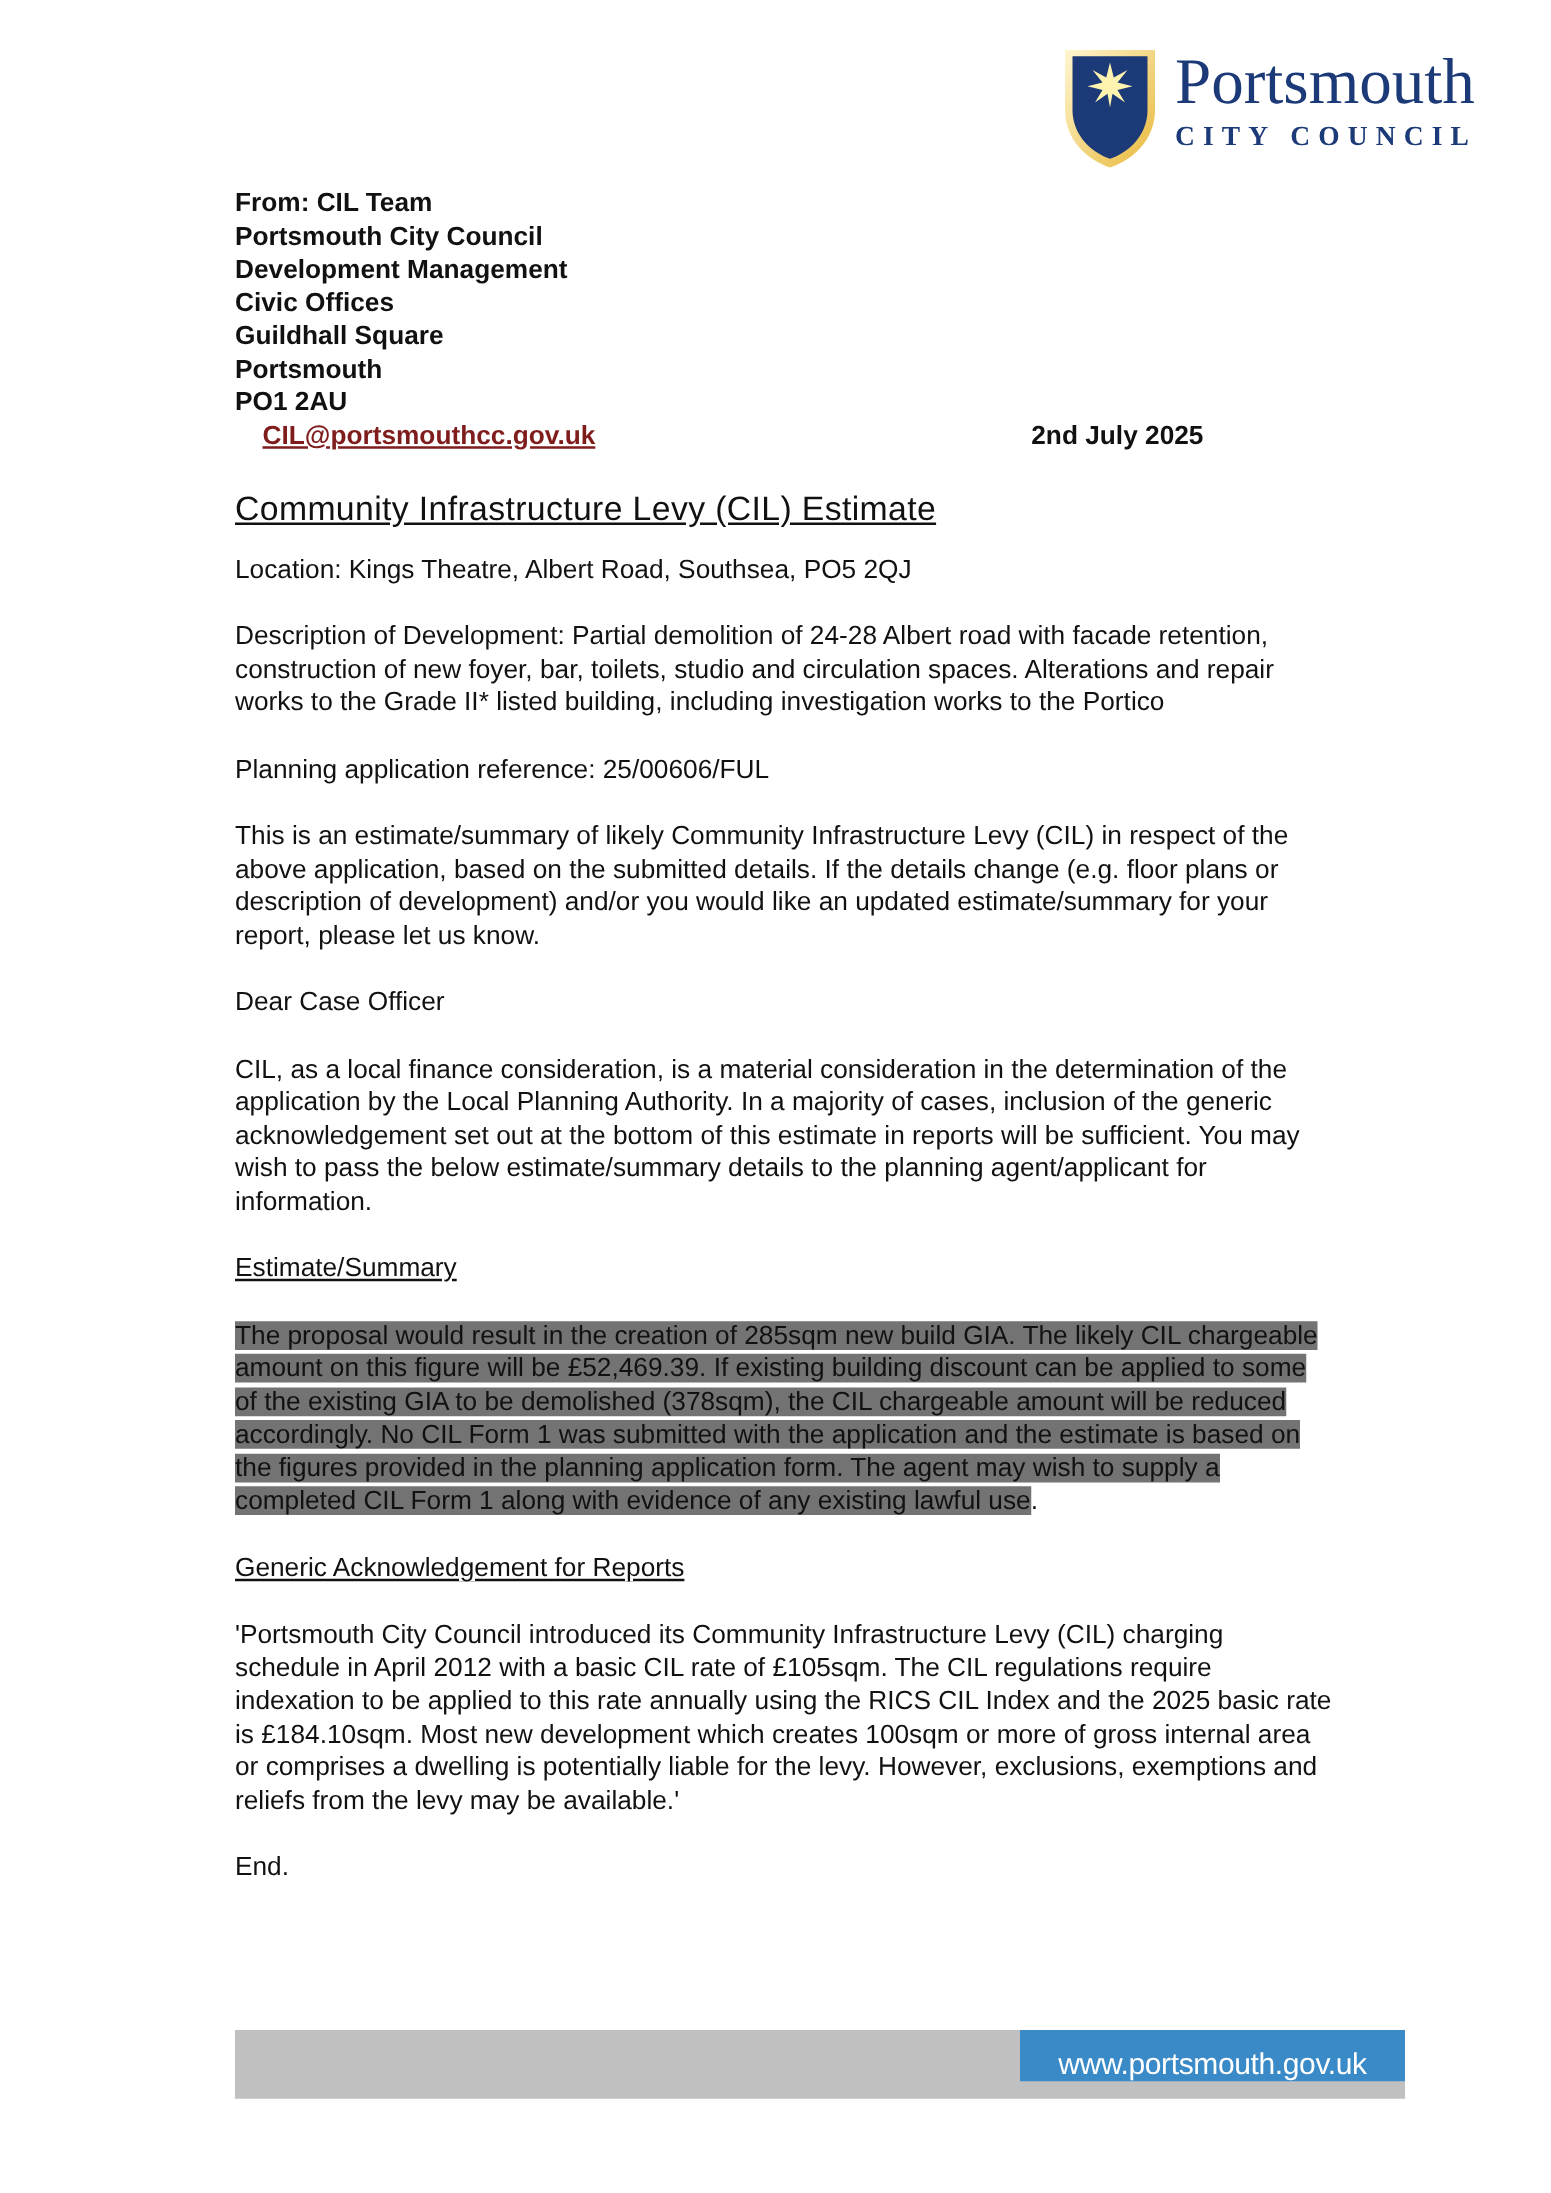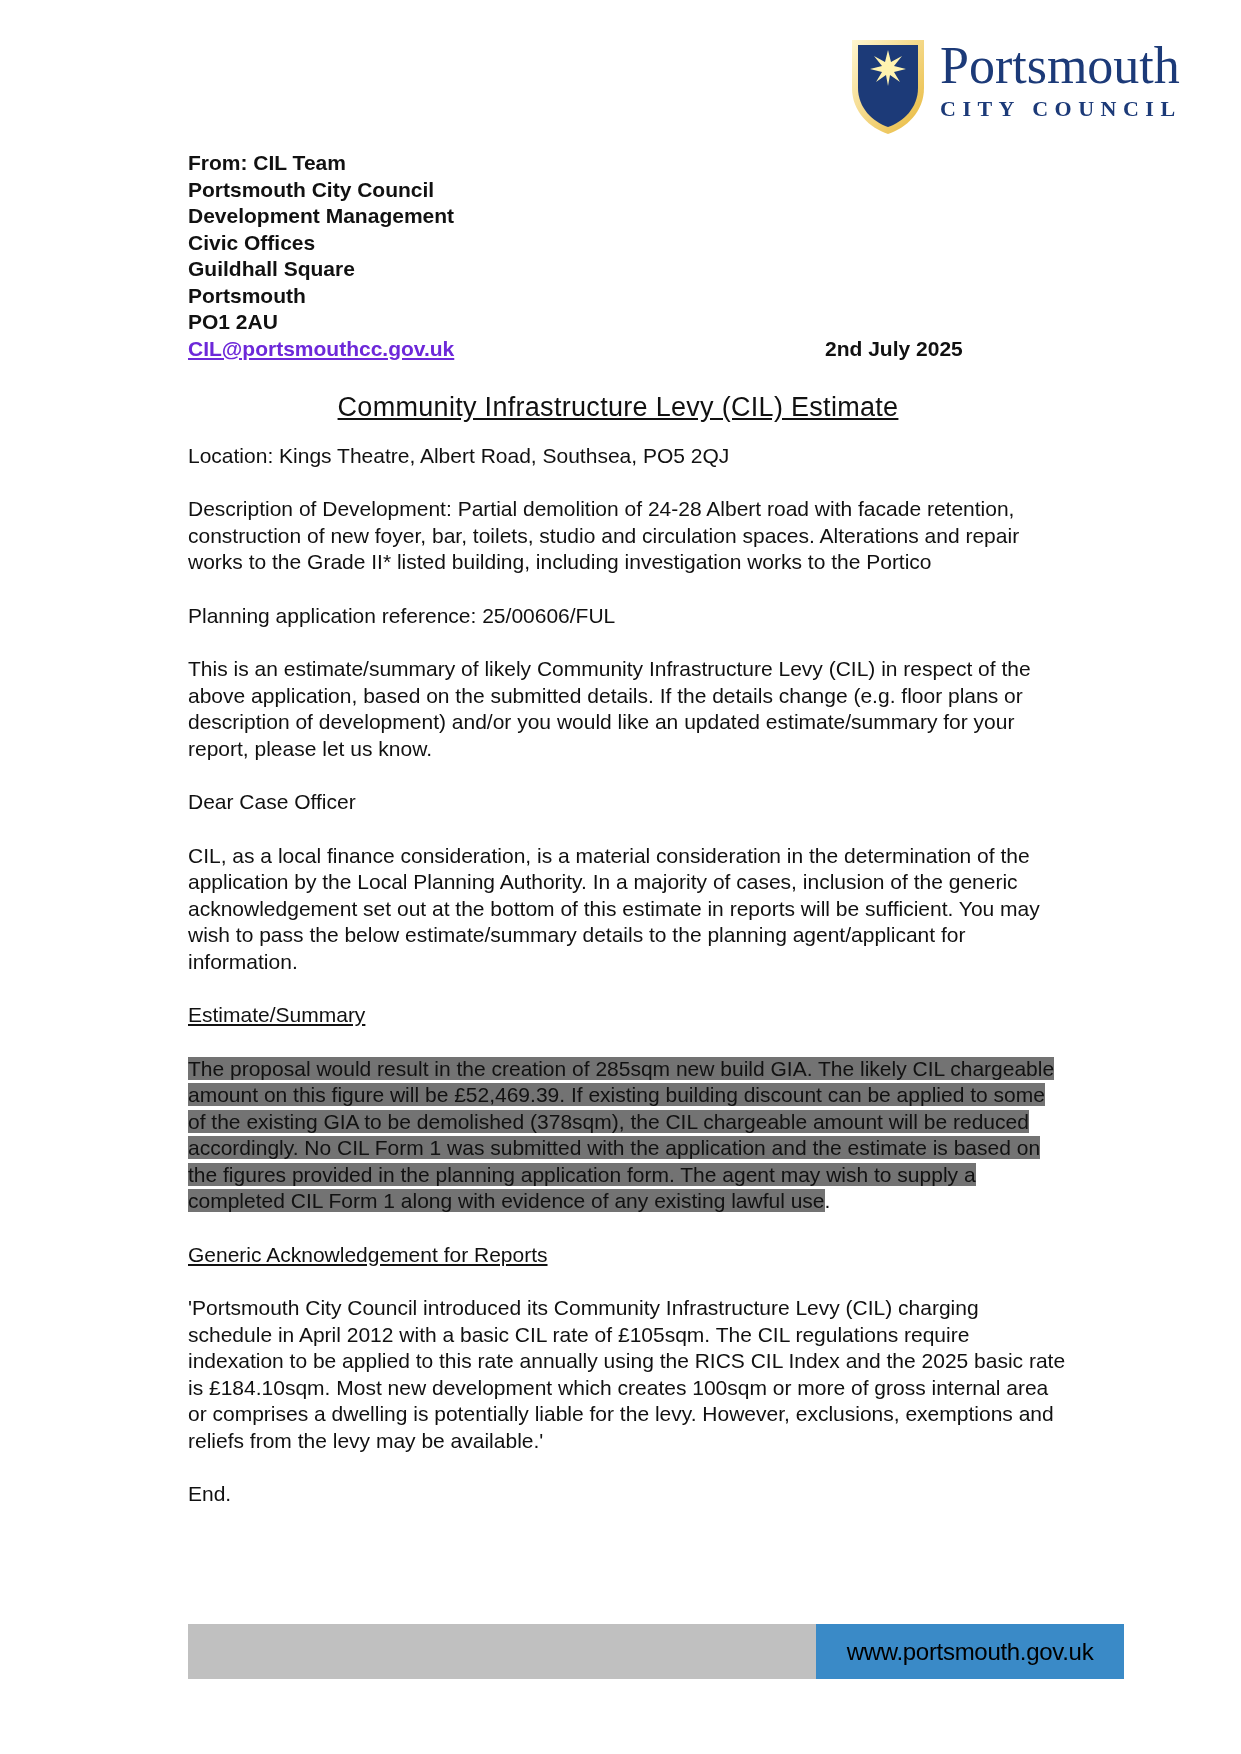--- a/index.html
+++ b/index.html
@@ -5,29 +5,29 @@
   html, body { margin: 0; padding: 0; background: #ffffff; }
   body { width: 1241px; height: 1754px; position: relative; overflow: hidden;
          font-family: "Liberation Sans", sans-serif; color: #111; }
   .logo { position: absolute; left: 848px; top: 36px; width: 360px; height: 105px; }
   .logo-text { position: absolute; left: 92px; top: 2px; font-family: "Liberation Serif", serif; color: #1c3a78; }
   .logo-title { font-size: 52px; line-height: 56px; letter-spacing: 0px; }
   .logo-sub { font-size: 22px; letter-spacing: 6.5px; line-height: 26px; margin-top: 2px; font-weight: bold; }
   .doc { position: absolute; left: 188px; top: 150px; width: 880px; font-size: 21px; line-height: 26.5px; }
   .addr div { white-space: nowrap; font-weight: bold; }
   .email-row { position: relative; }
-  .email { color: #6d28d9; text-decoration: underline; }
+  .email { color: #7f1d1d; text-decoration: underline; margin-left: 22px; }
   .date { position: absolute; left: 637px; top: 0; }
-  .title { text-align: center; font-size: 27px; text-decoration: underline; margin-top: 32px; margin-bottom: 22px; letter-spacing: 0.3px; padding-right: 20px; }
+  .title { text-align: left; font-size: 27px; text-decoration: underline; margin-top: 32px; margin-bottom: 22px; letter-spacing: 0.3px; padding-right: 20px; }
   p { margin: 0 0 27px 0; }
   .hl { background: #737373; }
   .u { text-decoration: underline; }
   .footer { position: absolute; left: 188px; top: 1624px; width: 936px; height: 55px; background: #c0c0c0; }
-  .footer-blue { position: absolute; right: 0; top: 0; width: 308px; height: 55px; background: #3a8ac7;
-                 color: #000000; font-size: 24px; line-height: 55px; text-align: center; letter-spacing: -0.3px; }
+  .footer-blue { position: absolute; right: 0; top: 0; width: 308px; height: 41px; background: #3a8ac7;
+                 color: #ffffff; font-size: 24px; line-height: 55px; text-align: center; letter-spacing: -0.3px; }
 </style>
 </head>
 <body>
 
 <div class="logo">
   <svg width="80" height="100" viewBox="0 0 80 100" style="position:absolute;left:0;top:0;">
     <defs>
       <linearGradient id="g1" x1="0" y1="0" x2="1" y2="1">
         <stop offset="0" stop-color="#fff6d0"></stop>
         <stop offset="1" stop-color="#e8b83a"></stop>

